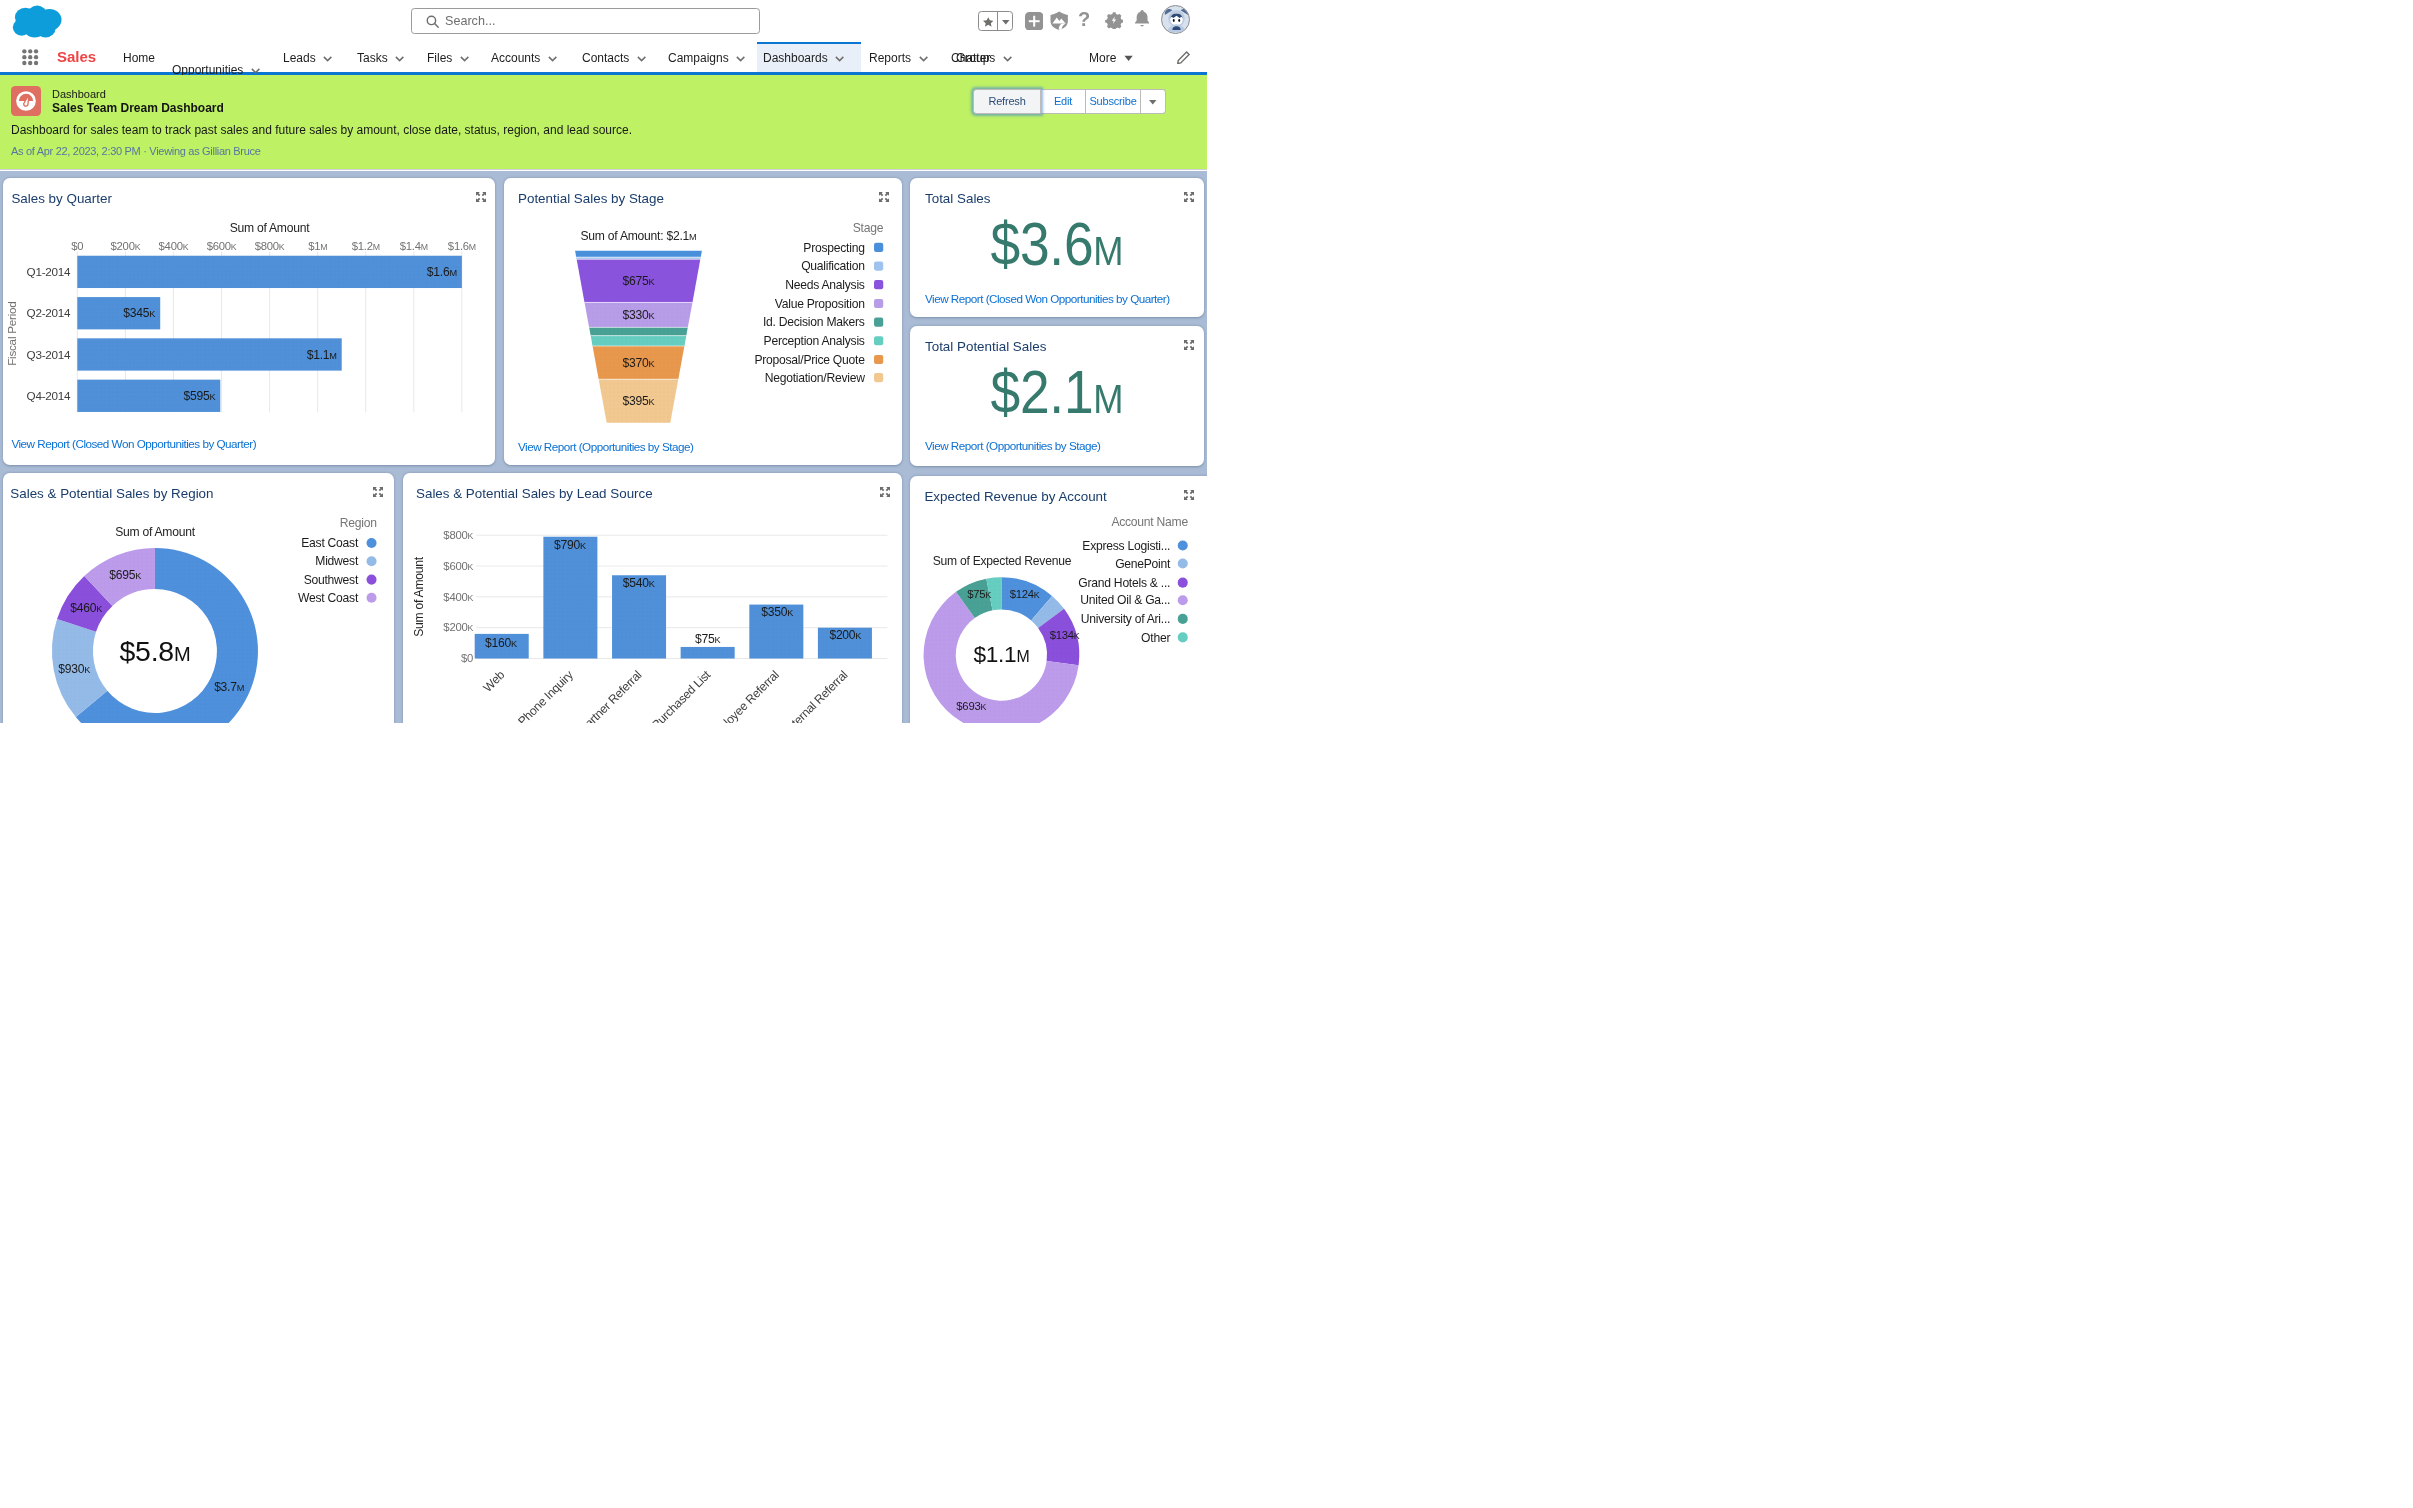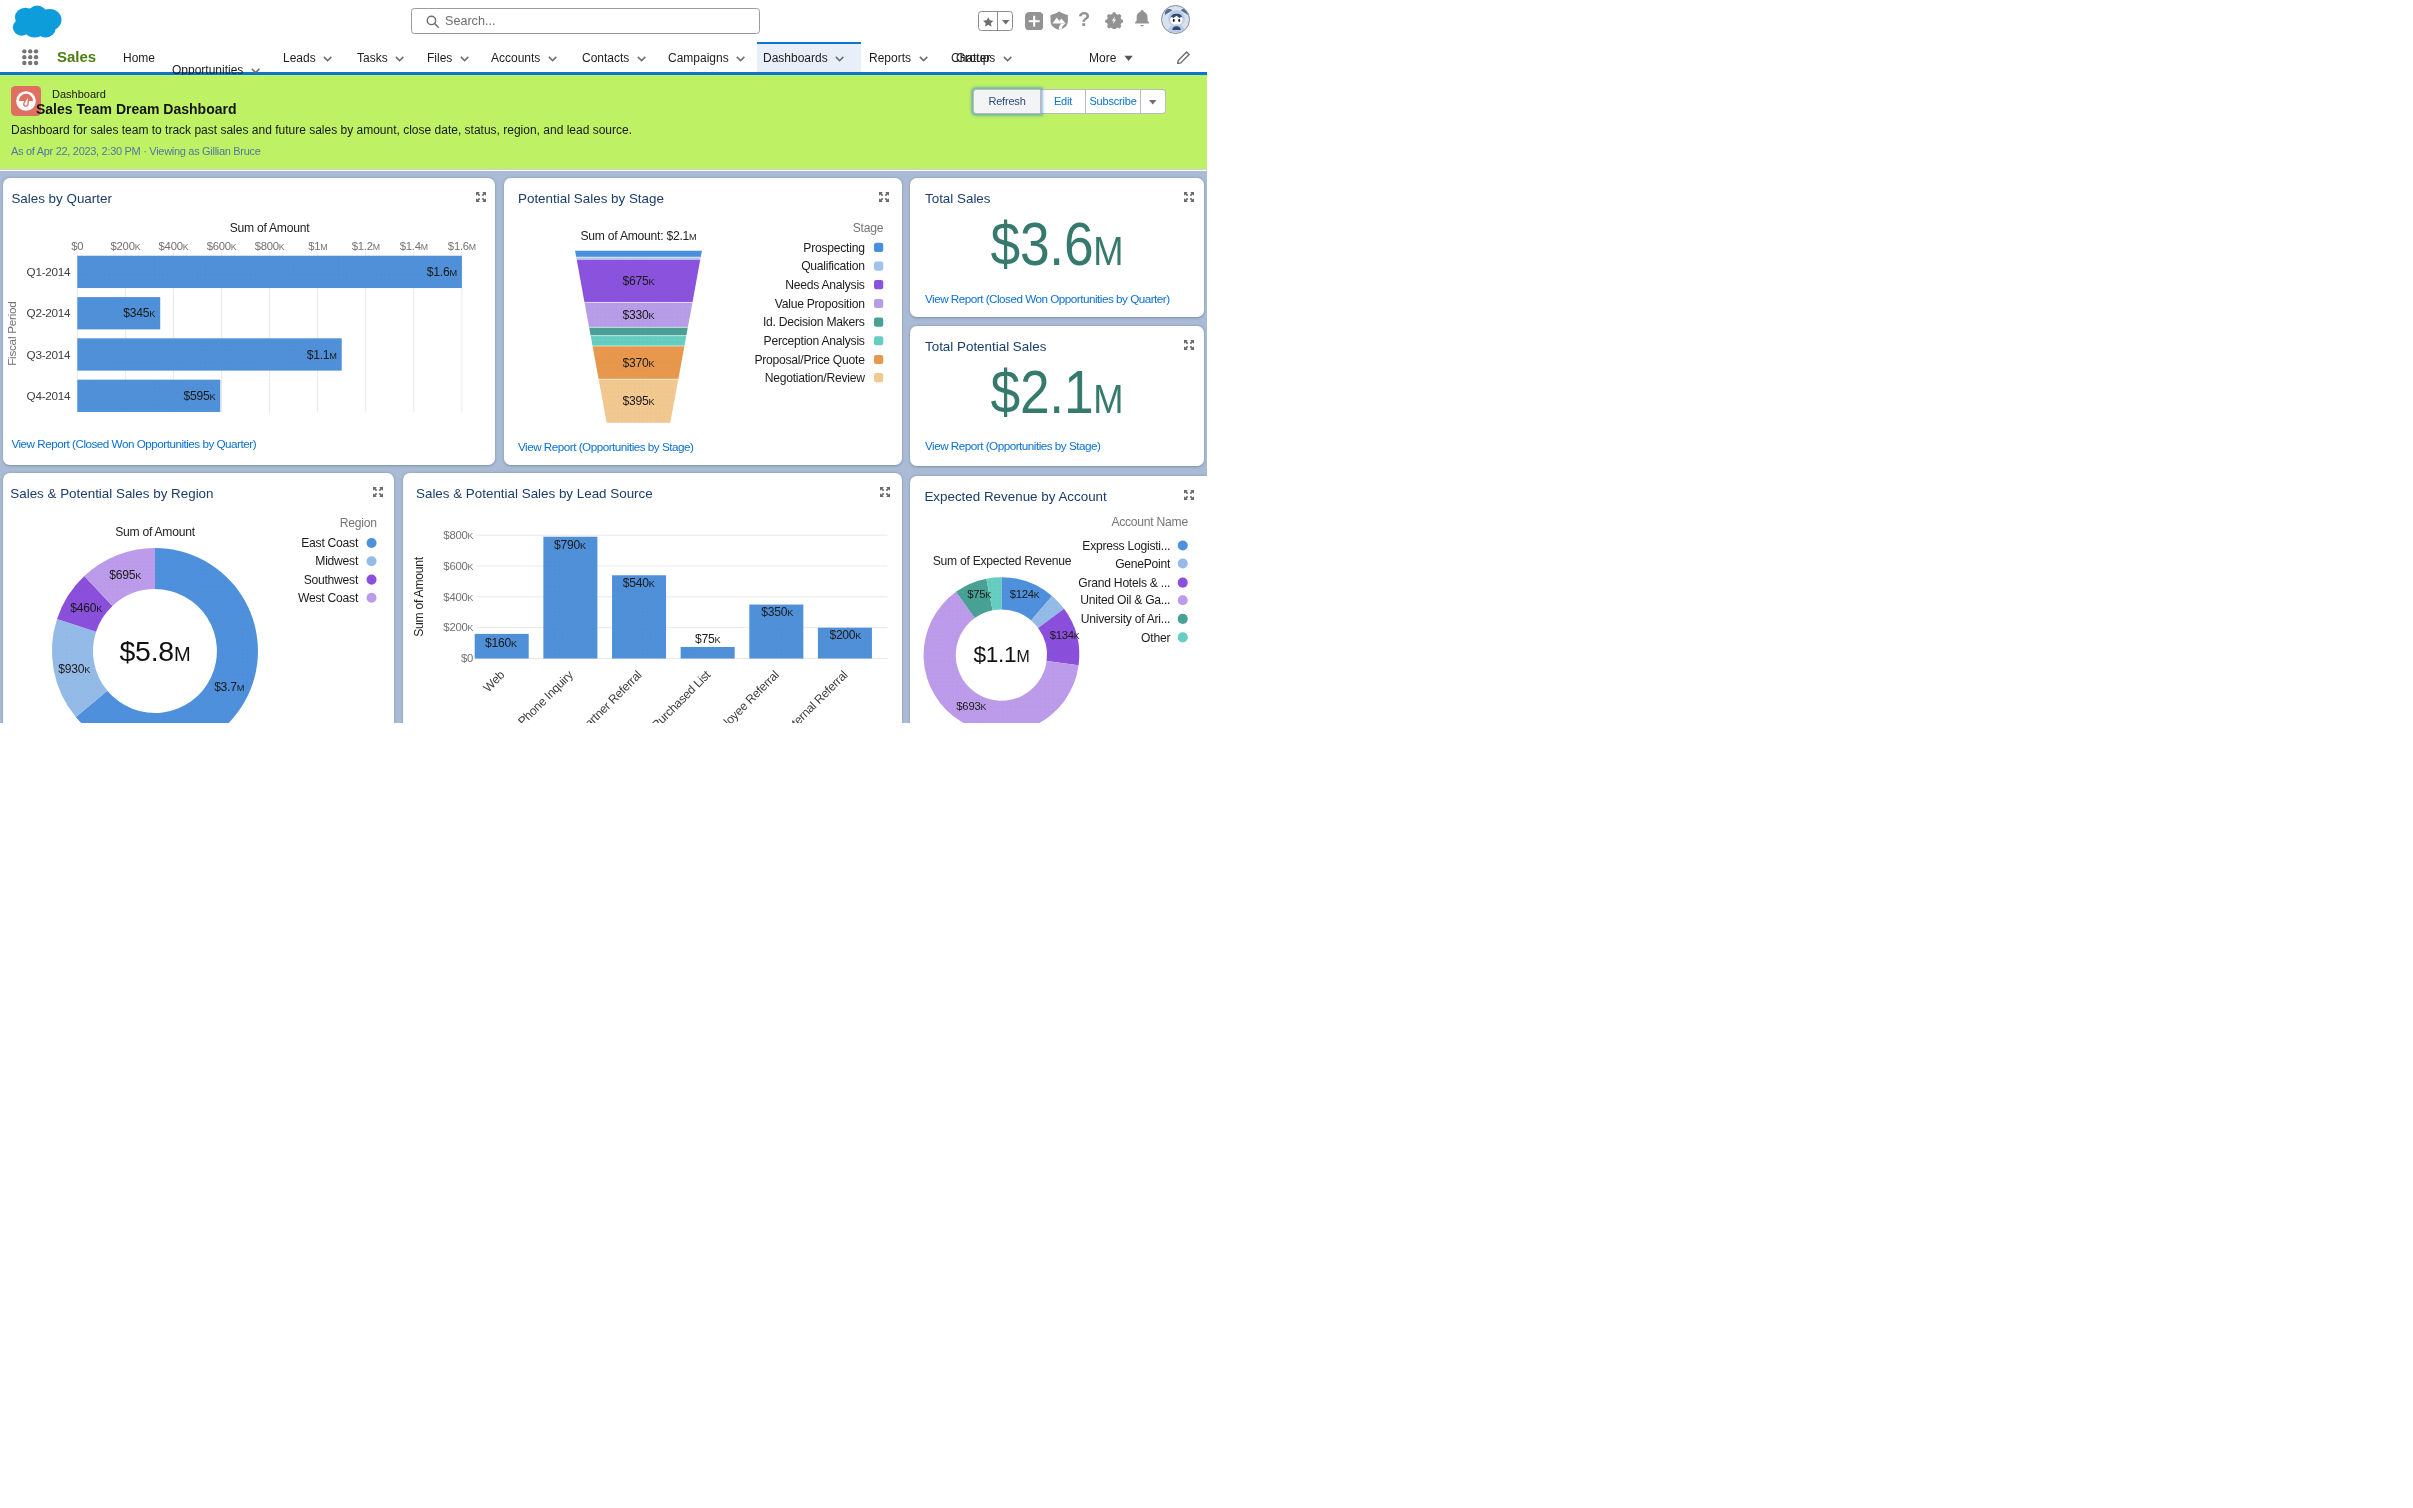--- a/index.html
+++ b/index.html
@@ -8,29 +8,29 @@
 
 
 #gheader { position:absolute; left:0; top:0; width:1207px; height:75px; background:#fff; border-bottom:3.4px solid #0b76d2; }
 #cloud { position:absolute; left:11.7px; top:3.4px; }
 #searchbox { position:absolute; left:411px; top:8.4px; width:349px; height:26px; border:0.8px solid #9b9b9b; border-radius:3.4px; background:#fff;text-align:center; }
 #searchbox .mag { position:absolute; left:14.2px; top:5.9px; }
 #searchbox .ph { position:absolute; left:33px; top:5px; font-size:12.6px; color:#6e6e6e; }
 
 #navrow { position:absolute; left:0; top:45px; height:27px; width:1207px; }
 .navitem { position:absolute; top:0; height:27px; line-height:27px; font-size:12px; color:#1d1d1d; white-space:nowrap; }
-.appname { font-size:15px; font-weight:bold; color:#4d7c0f; }
+.appname { font-size:15px; font-weight:bold; color:#ef4444; }
 .chev { display:inline-block; margin-left:7.5px; }
 #dashtab { position:absolute; left:757px; top:-3.4px; width:104px; height:30px; background:#e9eff8; border-top:2.5px solid #0b76d2; }
 
 
 #pagehead { position:absolute; left:0; top:75px; width:1207px; height:95px; background:#bef264; border-bottom:0.8px solid #d0cfcf; }
 #dashicon { position:absolute; left:11px; top:11px; width:30px; height:30px; background:#df7061; border-radius:4.2px; }
 #ph-label { position:absolute; left:52px; top:13.4px; font-size:11px; color:#181818; }
-#ph-title { position:absolute; left:36px; top:26px; font-size:14px; font-weight:bold; color:#141414; }
+#ph-title { position:absolute; left:52px; top:26px; font-size:12px; font-weight:bold; color:#141414; }
 #ph-desc { position:absolute; left:11px; top:48px; font-size:12px; color:#181818; }
 #ph-asof { position:absolute; left:11px; top:70px; font-size:11px; letter-spacing:-0.3px; color:#5676a2; }
 #btns { position:absolute; left:973px; top:14.2px; height:25px; display:flex; }
 .btn { height:25px; line-height:23.5px; text-align:center; background:#fff; border:0.8px solid #bdbbb9; font-size:11px; color:#0b70d2; letter-spacing:-0.2px; }
 .btn.first { border-radius:3.4px 0 0 3.4px; background:#f3f4f6; color:#2a4b77; box-shadow:0 0 2.5px 1.3px rgba(60,130,220,0.55); position:relative; z-index:2; }
 .btn.mid { border-left:none; }
 .btn.last { border-left:none; border-radius:0 3.4px 3.4px 0; }
 
 
 #content { position:absolute; left:0; top:171px; width:1207px; height:552px; background:#a9bbd5; overflow:hidden; }

